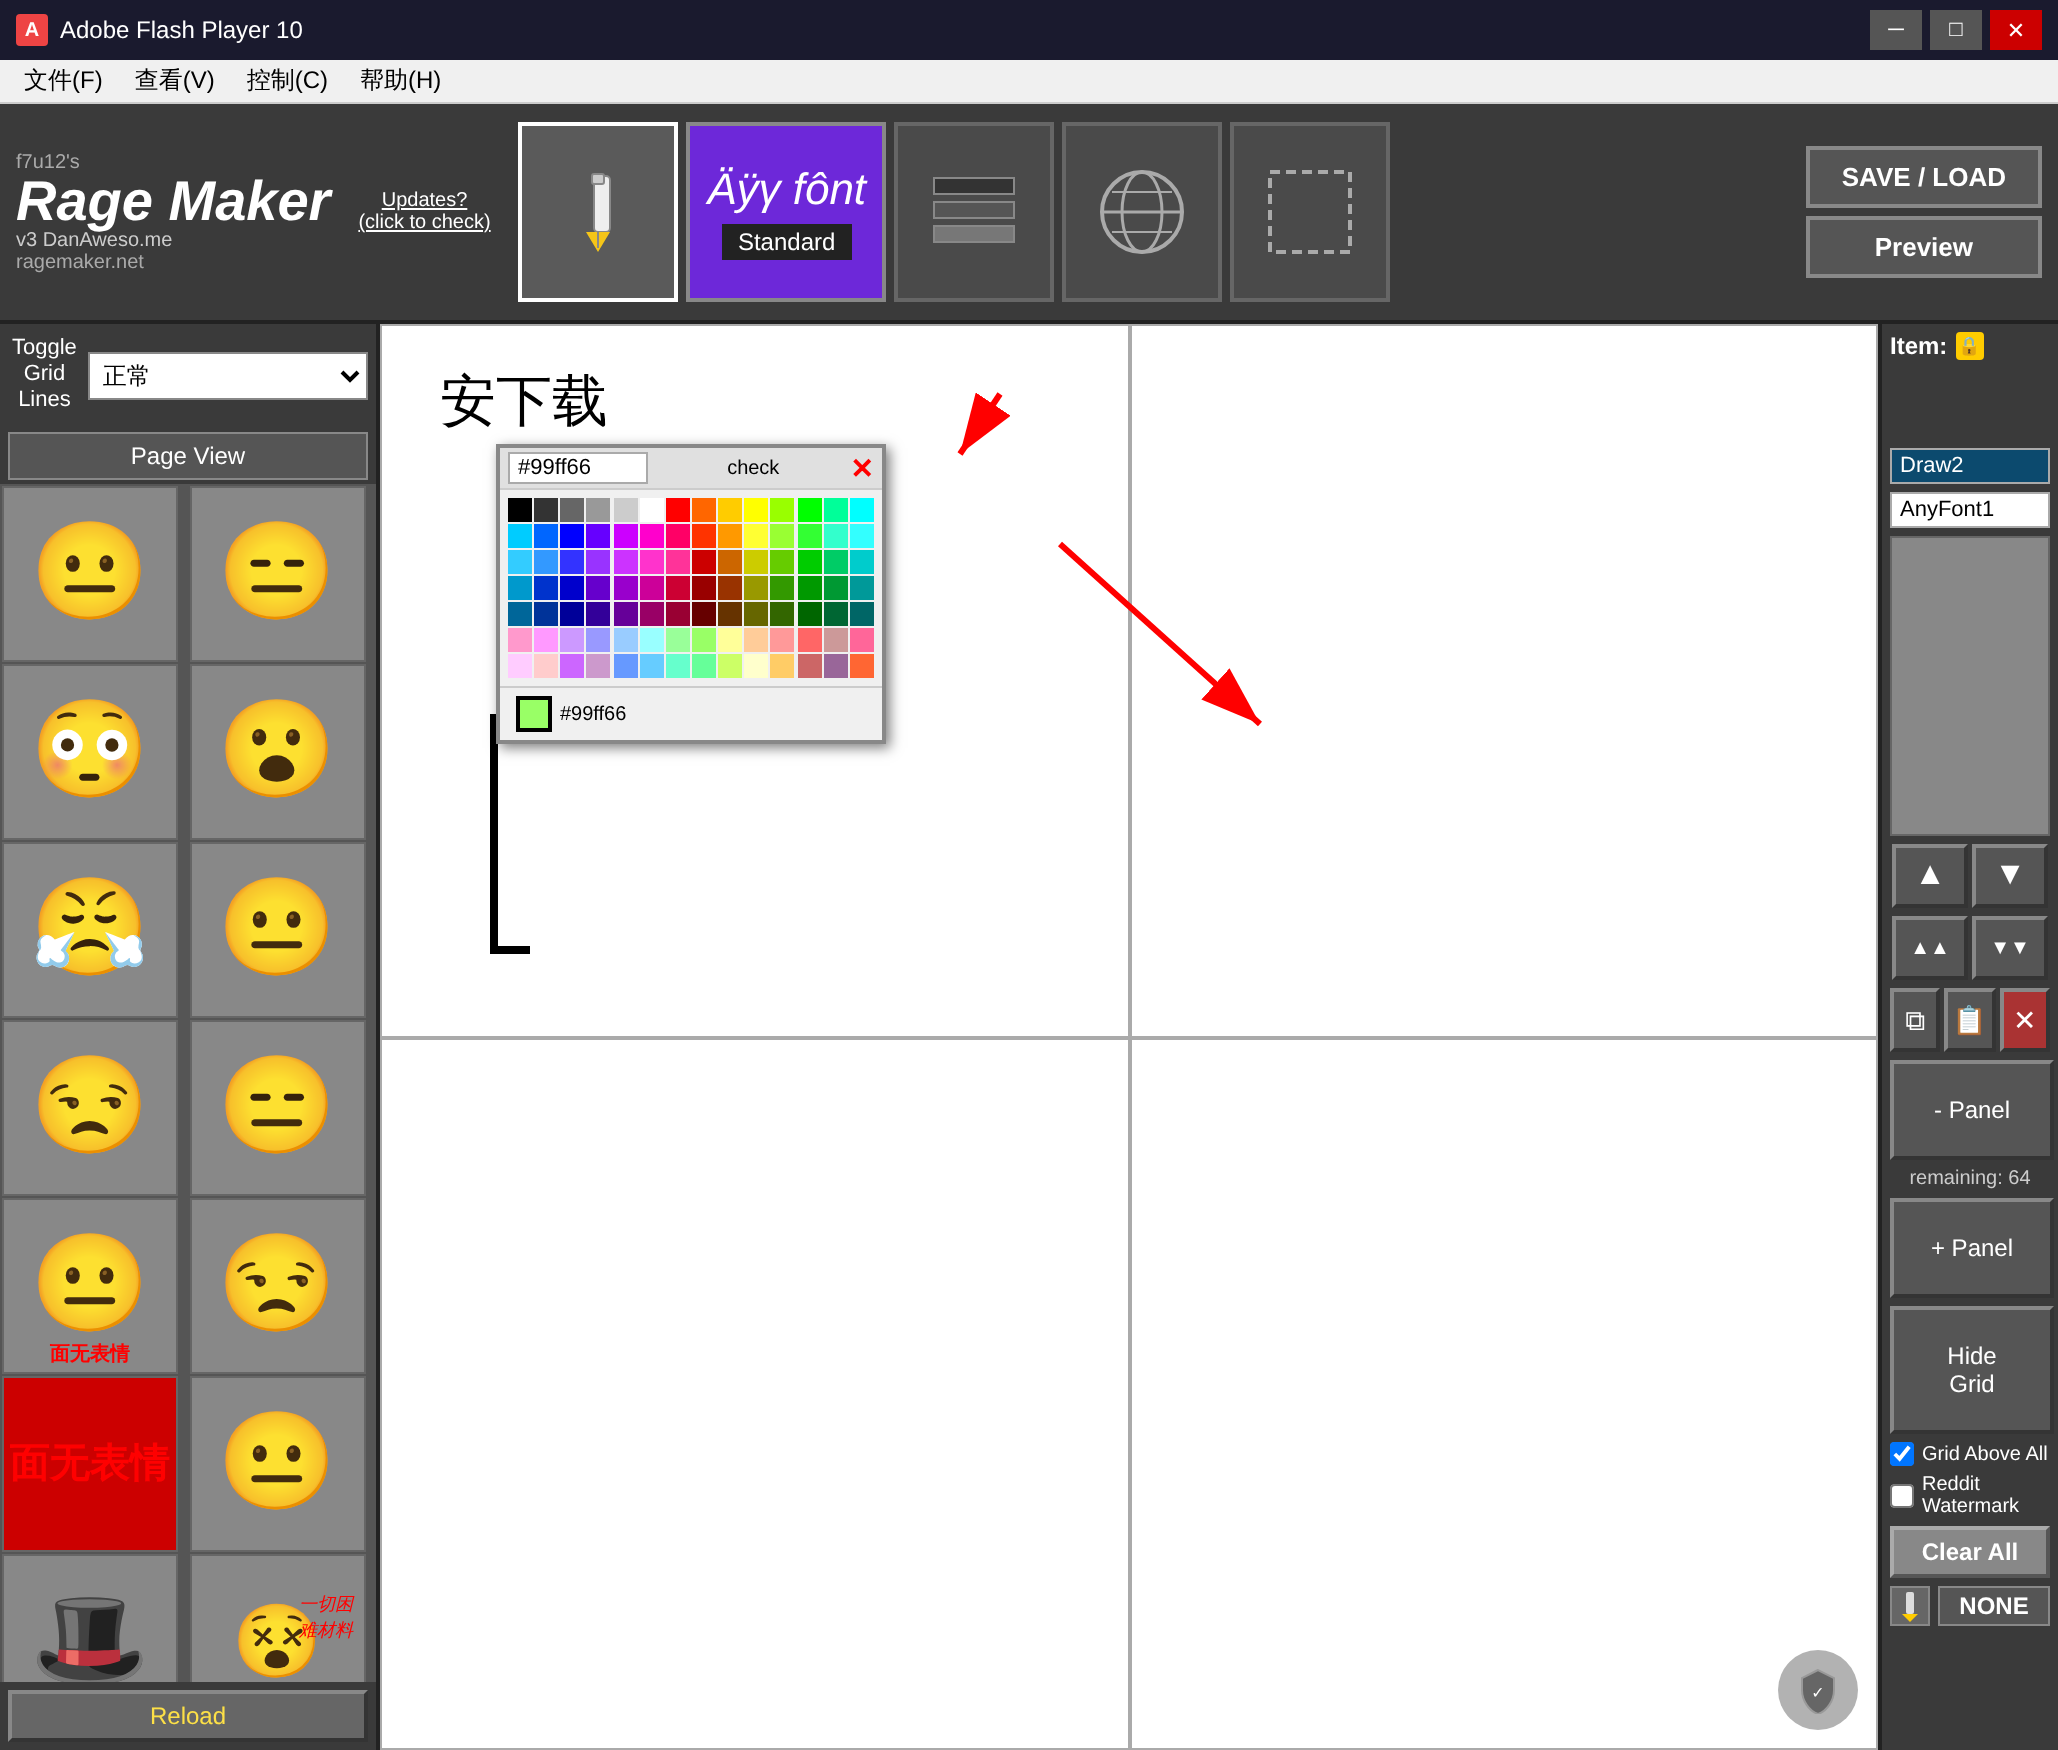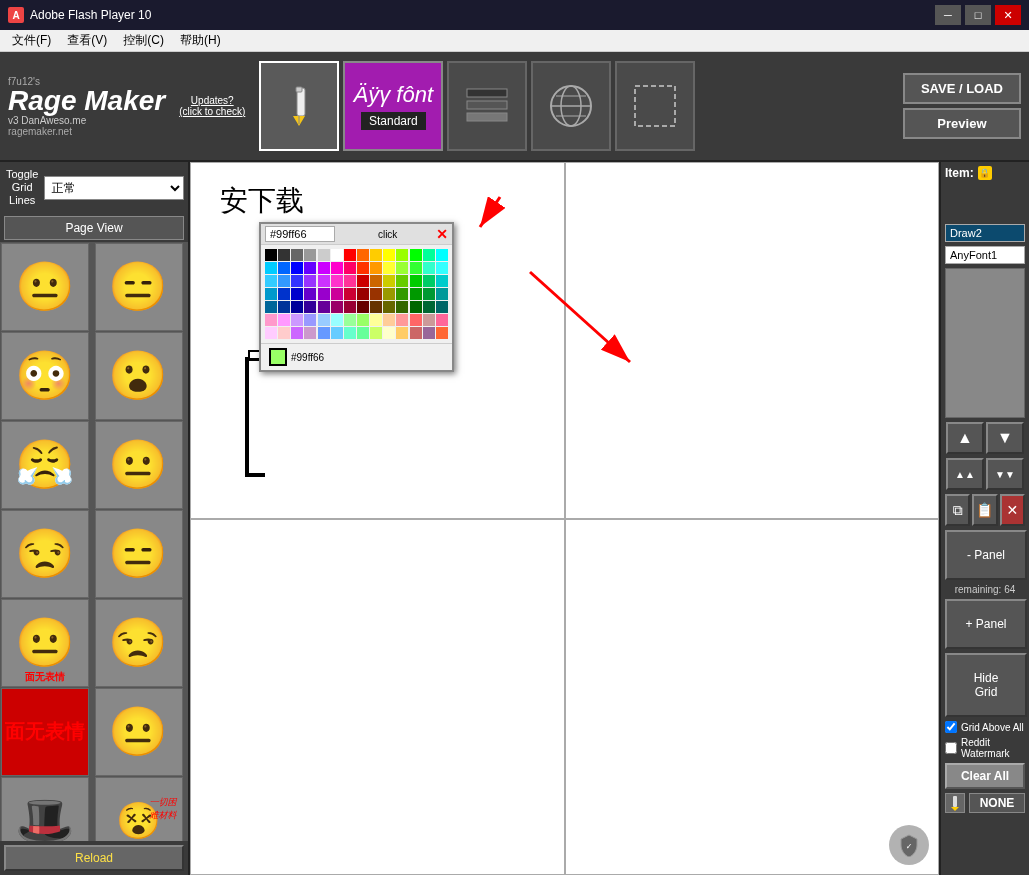--- a/index.html
+++ b/index.html
@@ -24,21 +24,21 @@
     .logo-sub { font-size: 10px; color: #aaa; }
     .logo-main { font-size: 28px; font-weight: bold; color: #fff; line-height: 1; font-style: italic; }
     .logo-ver { font-size: 10px; color: #ccc; }
 
     .updates-box { color: #fff; font-size: 10px; text-align: center; margin-right: 10px; cursor: pointer; text-decoration: underline; }
 
     .tool-btn { background: #4a4a4a; border: 2px solid #666; width: 80px; height: 90px; display: flex; flex-direction: column; align-items: center; justify-content: center; cursor: pointer; color: #fff; position: relative; }
     .tool-btn.active { border-color: #fff; background: #5a5a5a; }
     .tool-btn svg { width: 40px; height: 40px; }
 
-    .font-btn { background: #a21caf; border: 2px solid #888; width: 100px; height: 90px; display: flex; flex-direction: column; align-items: center; justify-content: center; cursor: pointer; color: #fff; }
+    .font-btn { background: #6d28d9; border: 2px solid #888; width: 100px; height: 90px; display: flex; flex-direction: column; align-items: center; justify-content: center; cursor: pointer; color: #fff; }
     .font-btn .font-sample { font-size: 22px; font-style: italic; }
     .font-btn .font-label { font-size: 12px; background: #222; padding: 2px 8px; margin-top: 4px; color: #fff; }
 
     .action-btn { background: #4a4a4a; border: 2px solid #666; width: 80px; height: 90px; display: flex; align-items: center; justify-content: center; cursor: pointer; }
     .action-btn svg { width: 50px; height: 50px; }
 
     .save-load-area { margin-left: auto; display: flex; flex-direction: column; gap: 4px; }
     .save-load-btn { background: #555; border: 2px solid #888; color: #fff; font-size: 13px; font-weight: bold; padding: 6px 16px; cursor: pointer; white-space: nowrap; }
     .preview-btn { background: #555; border: 2px solid #888; color: #fff; font-size: 13px; font-weight: bold; padding: 6px 16px; cursor: pointer; }
 
@@ -60,21 +60,21 @@
     #reload-btn { background: #666; color: #fde047; border: 2px outset #888; margin: 4px; padding: 4px; text-align: center; cursor: pointer; }
 
     
     #canvas-area { flex: 1; background: #5a5a5a; position: relative; overflow: hidden; }
     #canvas-grid { width: 100%; height: 100%; display: grid; grid-template-columns: 1fr 1fr; grid-template-rows: 1fr 1fr; position: absolute; }
     .canvas-cell { background: #fff; border: 1px solid #aaa; }
     
     .download-text { position: absolute; top: 20px; left: 30px; font-size: 28px; color: #000; font-weight: normal; }
 
     
-    #color-picker { position: absolute; top: 60px; left: 69px; background: #f0f0f0; border: 2px solid #888; box-shadow: 2px 2px 6px rgba(0,0,0,0.5); z-index: 10; width: 195px; }
+    #color-picker { position: absolute; top: 60px; left: 58px; background: #f0f0f0; border: 2px solid #888; box-shadow: 2px 2px 6px rgba(0,0,0,0.5); z-index: 10; width: 195px; }
     #cp-header { background: #e0e0e0; display: flex; align-items: center; padding: 2px 4px; border-bottom: 1px solid #ccc; font-size: 11px; justify-content: space-between; }
     #cp-hex { background: #fff; border: 1px solid #aaa; padding: 1px 4px; width: 70px; font-size: 11px; }
     #cp-close { color: #f00; cursor: pointer; font-size: 14px; font-weight: bold; }
     #cp-undo { font-size: 10px; cursor: pointer; margin-left: 4px; }
     #color-swatches { display: grid; grid-template-columns: repeat(14, 1fr); padding: 4px; gap: 1px; }
     .swatch { width: 12px; height: 12px; cursor: pointer; border: none; }
     #cp-selected { width: 18px; height: 18px; background: #99ff66; border: 2px solid #000; margin: 2px 4px; }
     #cp-bottom { display: flex; align-items: center; padding: 2px 4px; border-top: 1px solid #ccc; }
 
     
@@ -281,21 +281,21 @@
 
     <div class="download-text" style="font-size:28px;position:absolute;top:20px;left:30px;z-index:5;">安下载</div>
 
     <div class="bracket-shape"></div>
     <div class="small-rect1"></div>
     <div class="small-rect2"></div>
 
     <div id="color-picker">
       <div id="cp-header">
         <input id="cp-hex" type="text" value="#99ff66" style="">
-        <span id="cp-undo">click</span>
+        <span id="cp-undo">check</span>
         <span id="cp-close">✕</span>
       </div>
       <div id="color-swatches">
 
         <div class="swatch" style="background:#000000;"></div>
         <div class="swatch" style="background:#333333;"></div>
         <div class="swatch" style="background:#666666;"></div>
         <div class="swatch" style="background:#999999;"></div>
         <div class="swatch" style="background:#cccccc;"></div>
         <div class="swatch" style="background:#ffffff;"></div>

